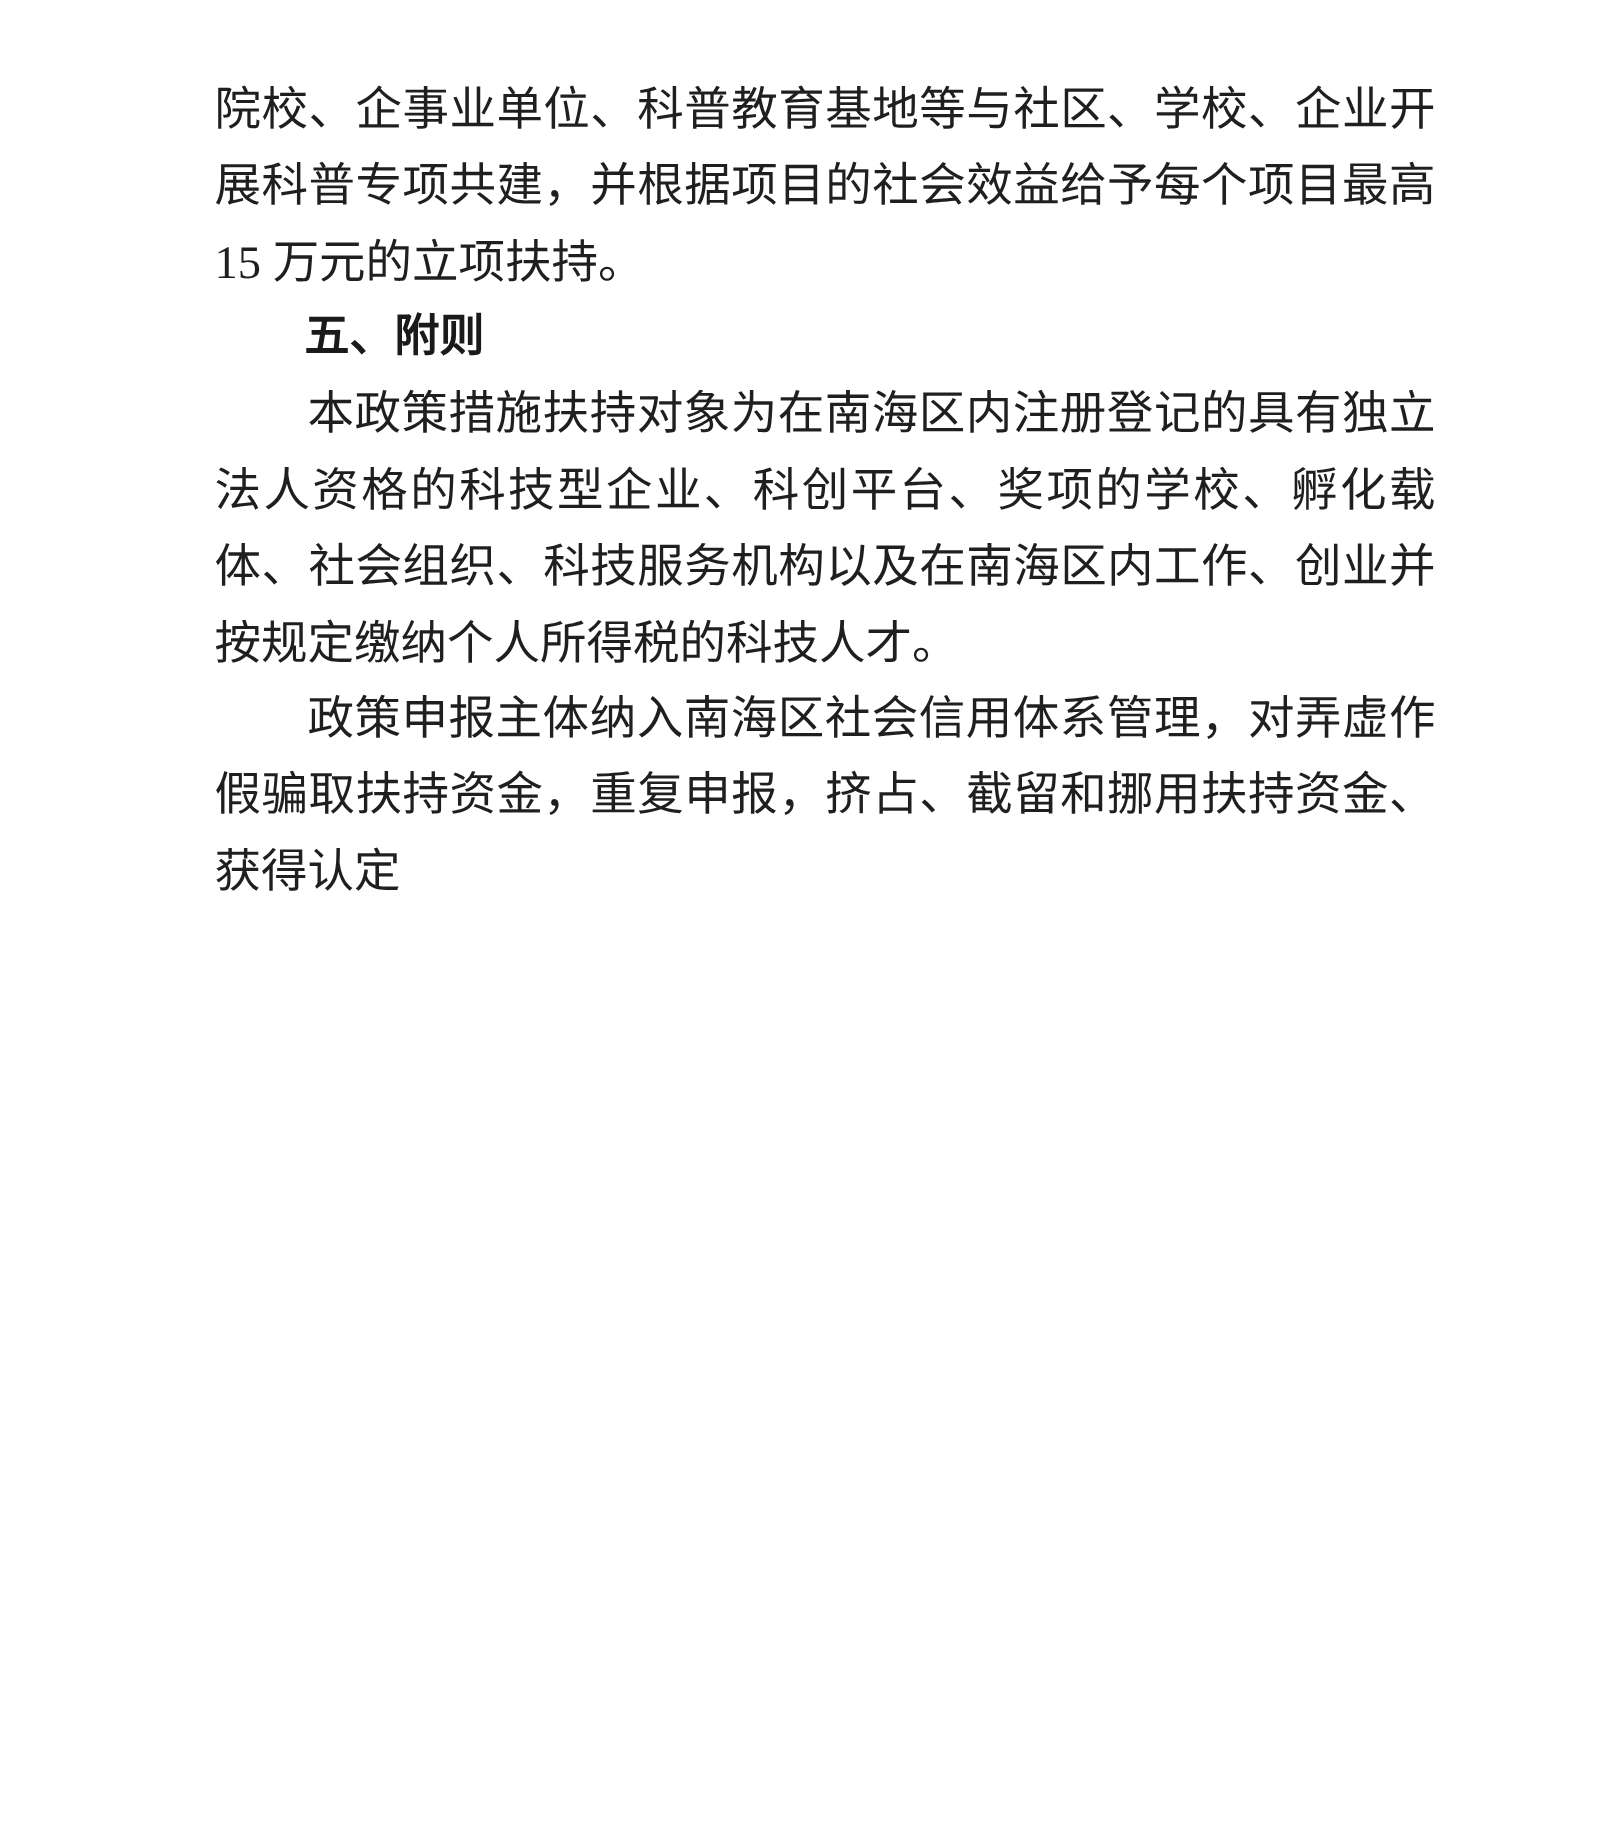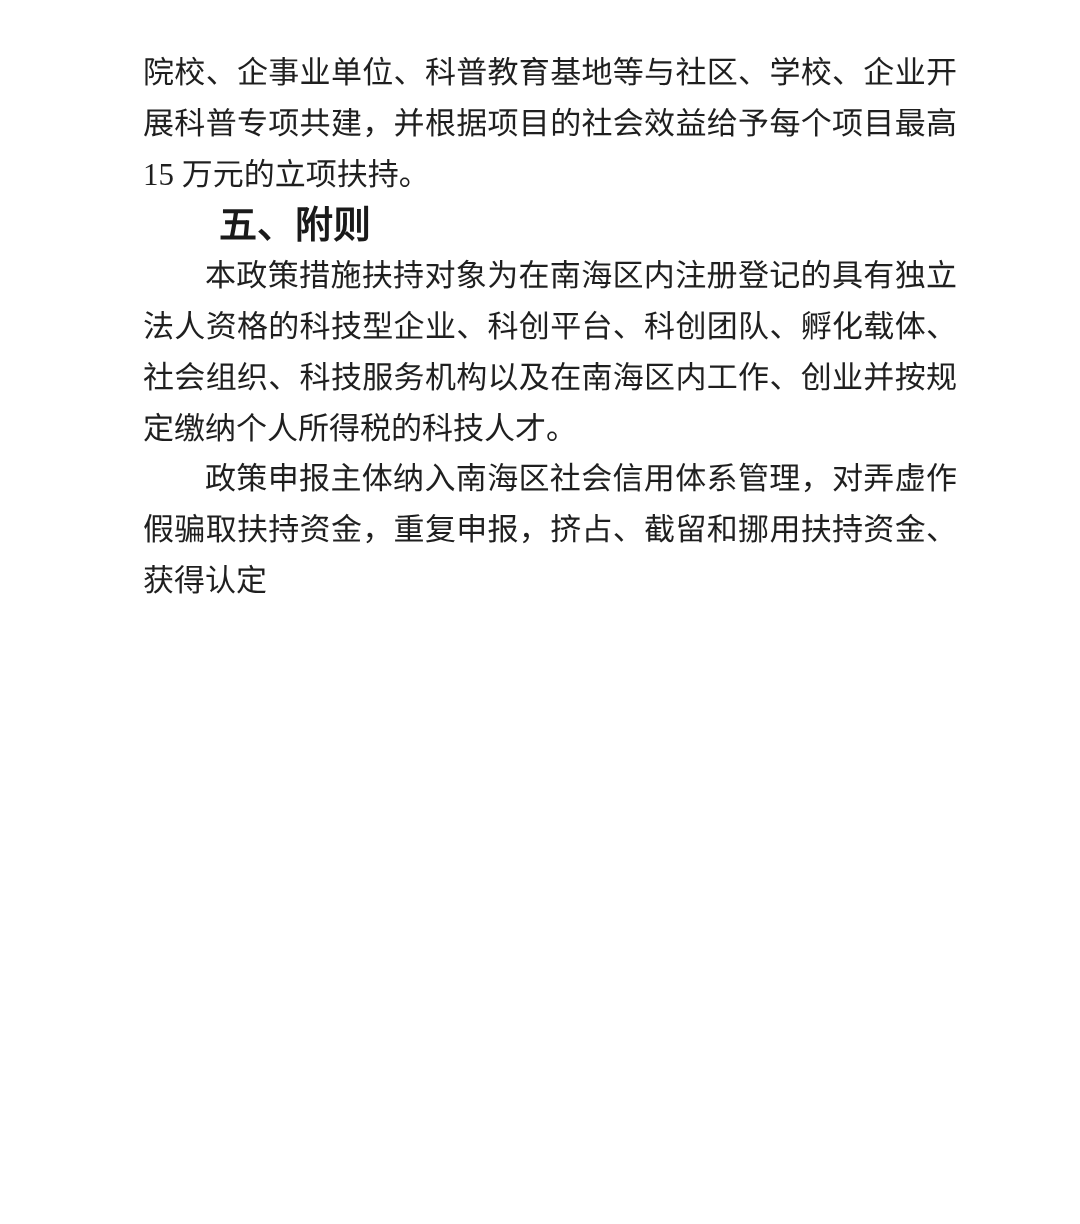--- a/index.html
+++ b/index.html
@@ -34,34 +34,34 @@
   }
   .para-lead {
     font-weight: normal;
   }
   .heading {
     margin: 0;
     padding: 0;
     text-indent: 2em;
     font-family: "Liberation Sans", "DejaVu Sans", sans-serif;
     font-weight: bold;
-    font-size: 38px;
+    font-size: 30px;
     line-height: 50.8px;
     color: #1a1a1a;
     text-align: left;
   }
 </style>
 </head>
 <body>
 
 <div class="page">
 
   <p class="para no-indent"><span>院校、企事业单位、科普教育基地等与社区、学校、企业开展科普专项共建，并根据项目的社会效益给予每个项目最高 15 万元的立项扶持。</span></p>
 
 
   <h2 class="heading">五、附则</h2>
 
-  <p class="para"><span>本政策措施扶持对象为在南海区内注册登记的具有独立法人资格的科技型企业、科创平台、科创团队、孵化载体、社会组织、科技服务机构以及在南海区内工作、创业并按规定缴纳个人所得税的科技人才。</span></p>
+  <p class="para"><span>本政策措施扶持对象为在南海区内注册登记的具有独立法人资格的科技型企业、科创平台、奖项的学校、孵化载体、社会组织、科技服务机构以及在南海区内工作、创业并按规定缴纳个人所得税的科技人才。</span></p>
 
 
   <p class="para"><span>政策申报主体纳入南海区社会信用体系管理，对弄虚作假骗取扶持资金，重复申报，挤占、截留和挪用扶持资金、获得认定</span></p>
 
 </div>
 
 </body></html>

